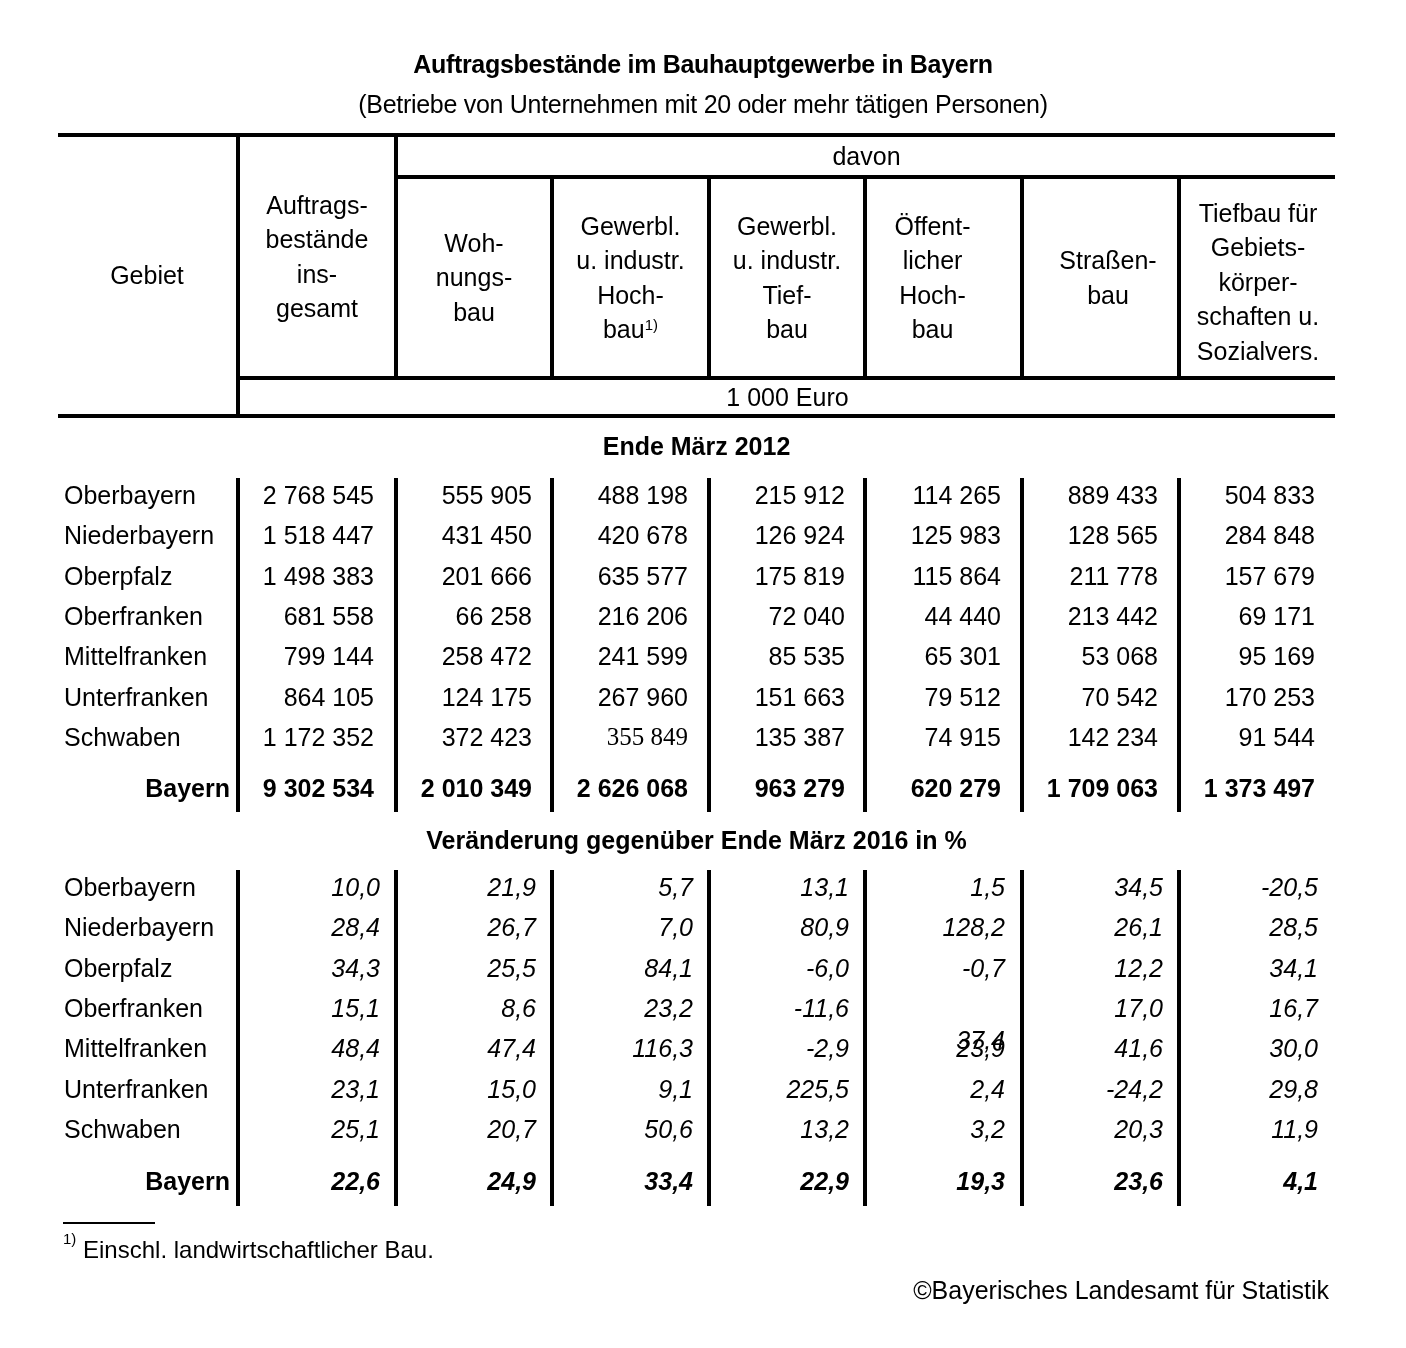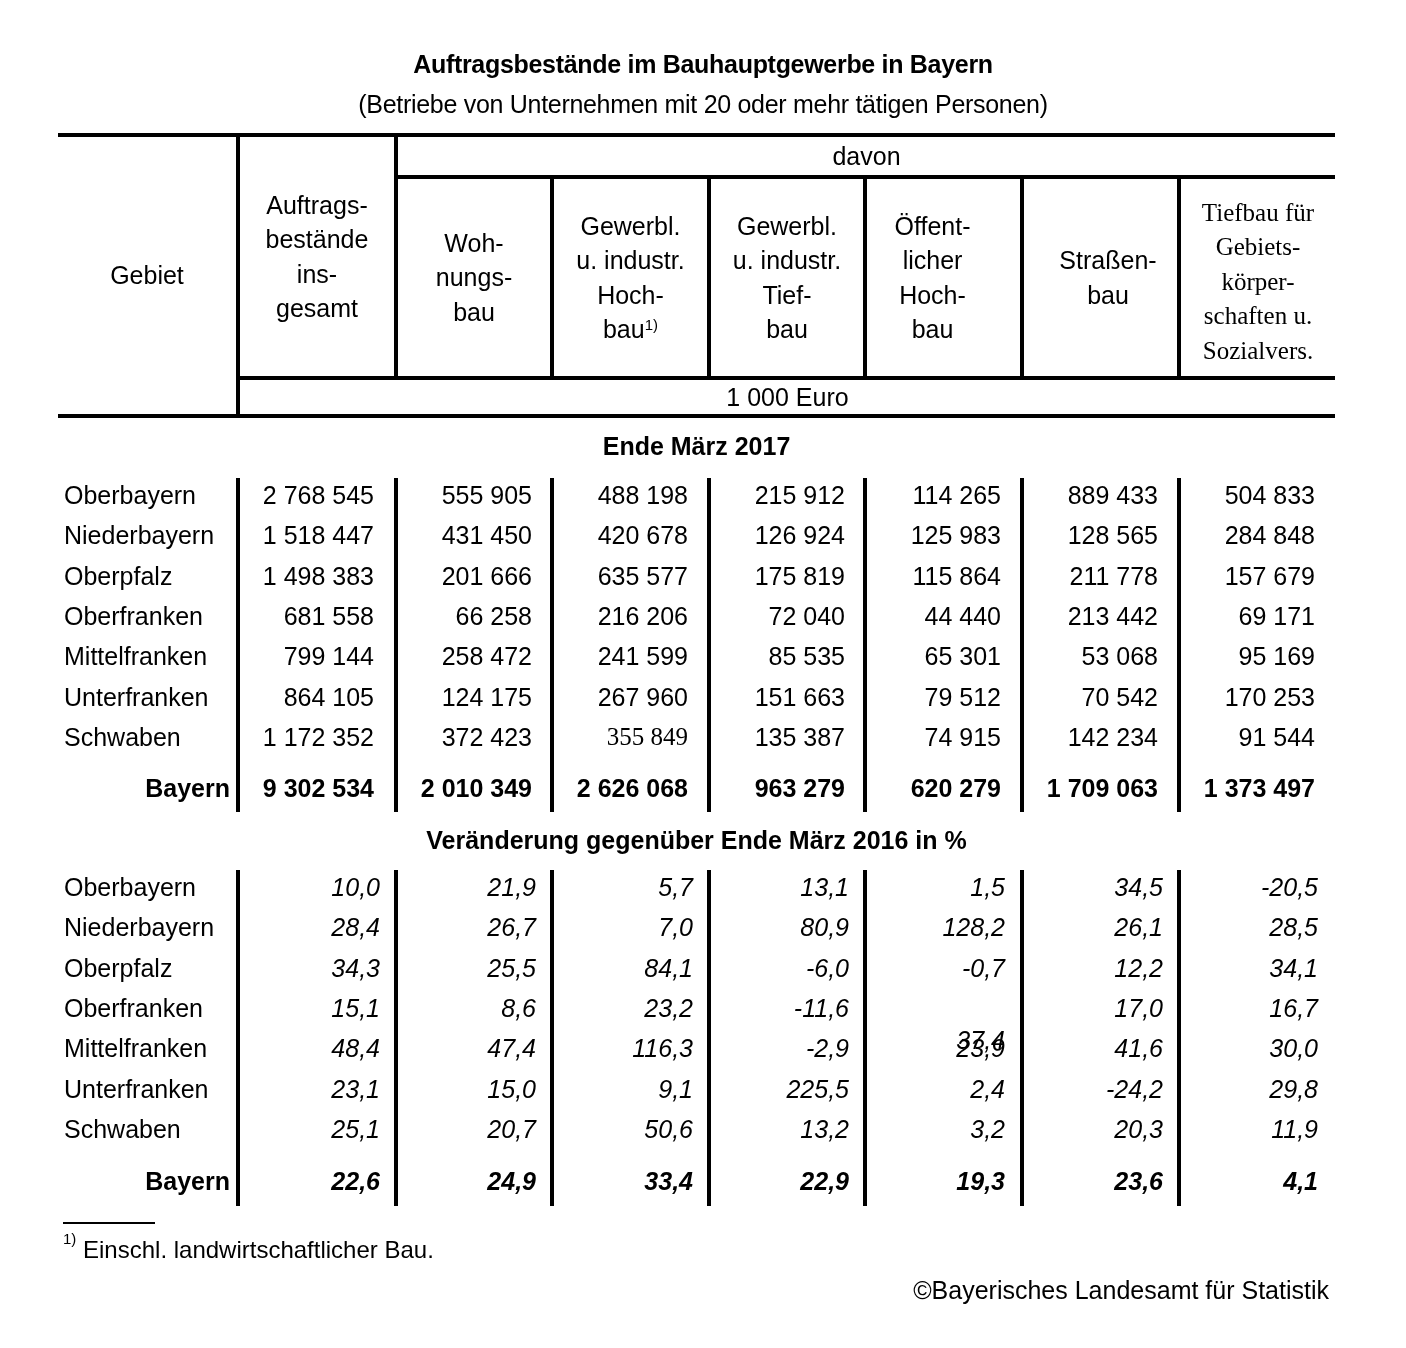--- a/index.html
+++ b/index.html
@@ -89,32 +89,32 @@
 <div class="hdr" style="left:867px;top:179px;width:131px;height:197px;">
   <span>Öffent-</span>
   <span>licher</span>
   <span>Hoch-</span>
   <span>bau</span>
 </div>
 <div class="hdr" style="left:1024px;top:179px;width:168px;height:197px;">
   <span>Straßen-</span>
   <span>bau</span>
 </div>
-<div class="hdr" style="left:1181px;top:179px;width:154px;height:206px;font-family:Liberation Serif, serif;">
+<div class="hdr" style="left:1181px;top:179px;width:154px;height:206px;">
   <span>Tiefbau für</span>
   <span>Gebiets-</span>
   <span>körper-</span>
   <span>schaften u.</span>
   <span>Sozialvers.</span>
 </div>
 <div class="hdr" style="left:240px;top:380px;width:1095px;height:34px;">
   <span>1 000 Euro</span>
 </div>
 
-<div class="section-title" style="top:432px;">Ende März 2017</div>
+<div class="section-title" style="top:432px;">Ende März 2012</div>
 
 <div class="vline" style="left:236px;top:478px;height:334px;"></div>
 <div class="vline" style="left:394px;top:478px;height:334px;"></div>
 <div class="vline" style="left:550px;top:478px;height:334px;"></div>
 <div class="vline" style="left:707px;top:478px;height:334px;"></div>
 <div class="vline" style="left:863px;top:478px;height:334px;"></div>
 <div class="vline" style="left:1020px;top:478px;height:334px;"></div>
 <div class="vline" style="left:1177px;top:478px;height:334px;"></div>
 
 <div id="sec0">

